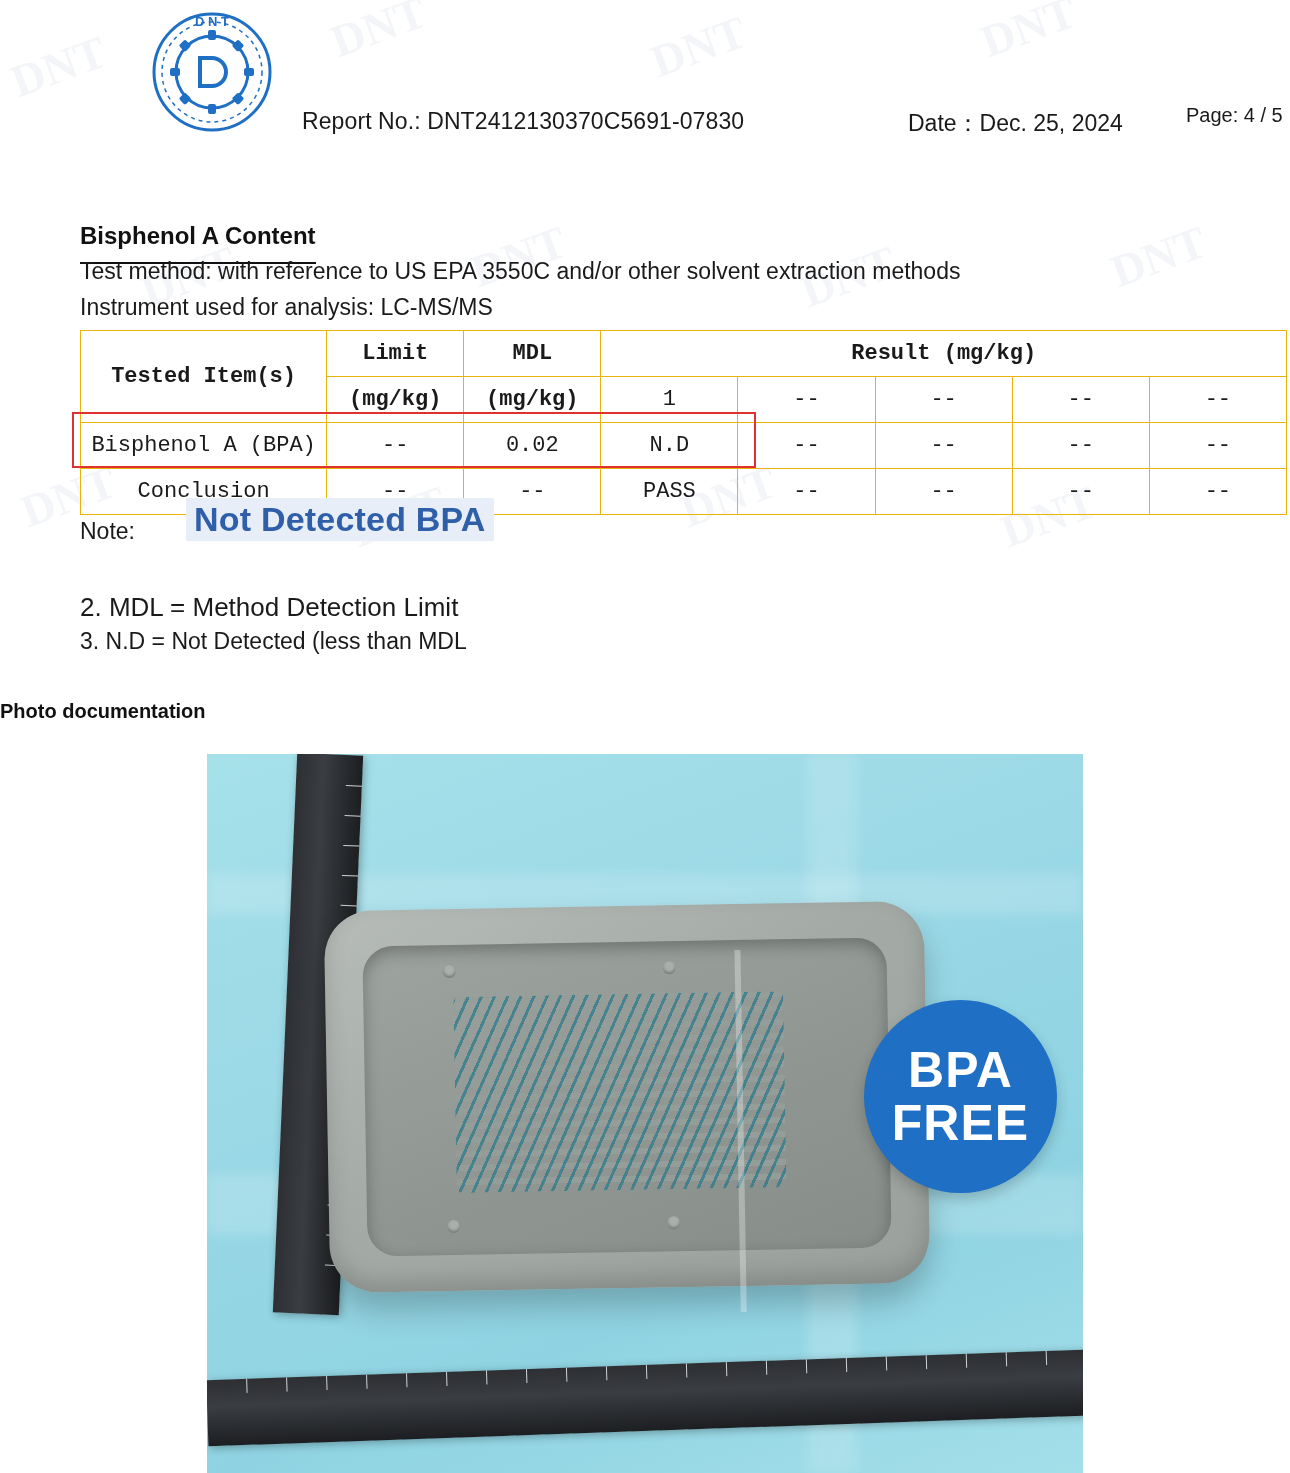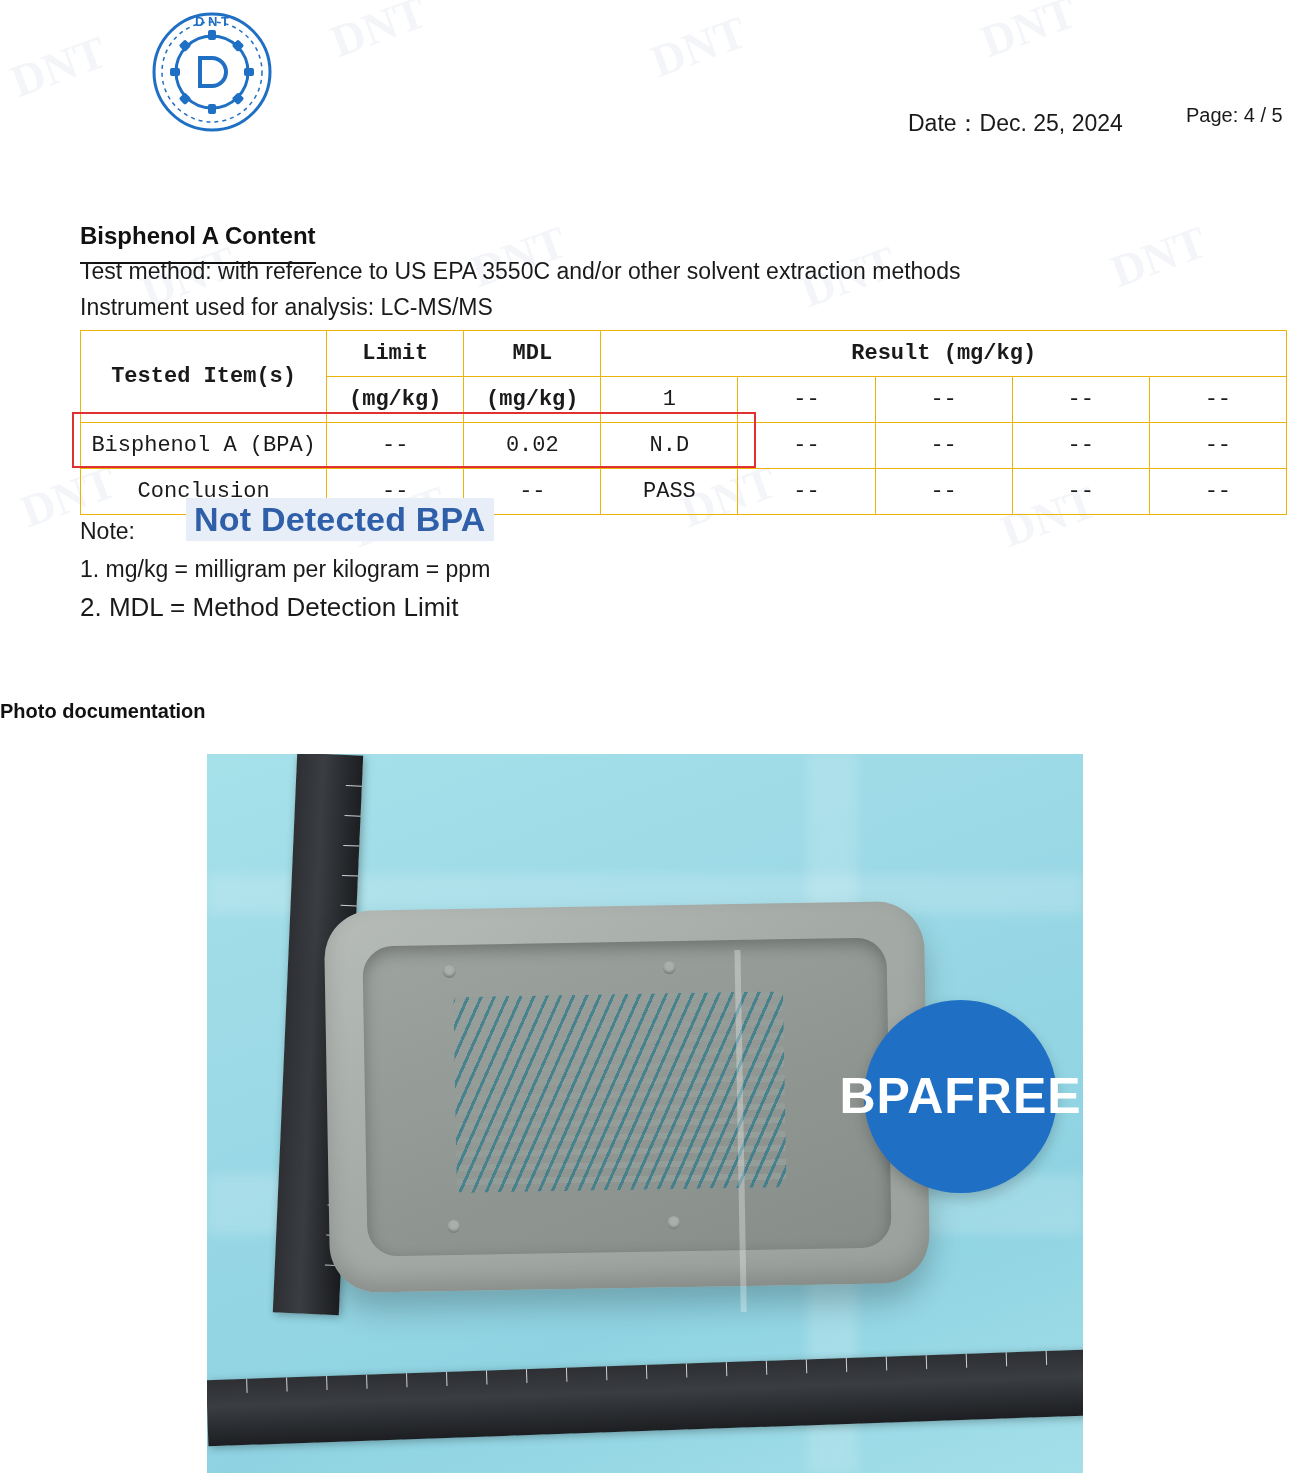--- a/index.html
+++ b/index.html
@@ -325,21 +325,21 @@
   .badge {
     position: absolute;
     right: 26px;
     top: 246px;
     width: 193px;
     height: 193px;
     border-radius: 50%;
     background: #1f6fc4;
     color: #fff;
     display: flex;
-    flex-direction: row;
+    flex-direction: column;
     align-items: center;
     justify-content: center;
     font-weight: bold;
     line-height: 1.05;
     box-shadow: 0 6px 14px rgba(0,0,0,0.2);
   }
   .badge .l1 { font-size: 50px; letter-spacing: 1px; }
   .badge .l2 { font-size: 50px; letter-spacing: 1px; }
 </style>
 </head>
@@ -375,20 +375,21 @@
           <rect x="96" y="60" width="10" height="8" rx="2"></rect>
           <rect x="33" y="33" width="9" height="9" rx="2" transform="rotate(45 37 37)"></rect>
           <rect x="86" y="33" width="9" height="9" rx="2" transform="rotate(45 90 37)"></rect>
           <rect x="33" y="86" width="9" height="9" rx="2" transform="rotate(45 37 90)"></rect>
           <rect x="86" y="86" width="9" height="9" rx="2" transform="rotate(45 90 90)"></rect>
         </g>
         <path d="M52 50 h12 a14 14 0 0 1 0 28 h-12 z" fill="none" stroke="#1f6fc4" stroke-width="4"></path>
         <text x="64" y="18" text-anchor="middle" font-family="Liberation Sans, sans-serif" font-size="13" font-weight="bold" fill="#1f6fc4">D N T</text>
       </svg>
     </div>
+    <div class="report-no">Report No.: DNT2412130370C5691-07830</div>
     <div class="report-date">Date：Dec. 25, 2024</div>
     <div class="report-page">Page: 4 / 5</div>
   </div>
 
   <div class="section-title">Bisphenol A Content</div>
   <div class="method-line-1">Test method: with reference to US EPA 3550C and/or other solvent extraction methods</div>
   <div class="method-line-2">Instrument used for analysis: LC-MS/MS</div>
 
   <table class="result-table">
     <colgroup>
@@ -437,22 +438,22 @@
         <td>--</td>
         <td>--</td>
       </tr>
     </tbody>
   </table>
 
   <div class="red-box"></div>
   <div class="not-detected">Not Detected BPA</div>
 
   <div class="note-label">Note:</div>
-  <div class="note-1">1. mg/kg = milligram per kilogram = ppm</div>
   <div class="note-2">2. MDL = Method Detection Limit</div>
+  <div class="note-3">3. N.D = Not Detected (less than MDL</div>
 </div>
 
 <div class="photo-section">
   <div class="photo-title">Photo documentation</div>
 
   <div class="photo-frame">
     <div class="photo-bg"></div>
     <div class="cloth-fold" style="left:0;top:120px;width:876px;height:40px;"></div>
     <div class="cloth-fold" style="left:0;top:420px;width:876px;height:60px;"></div>
     <div class="cloth-fold" style="left:600px;top:0;width:50px;height:719px;"></div>

